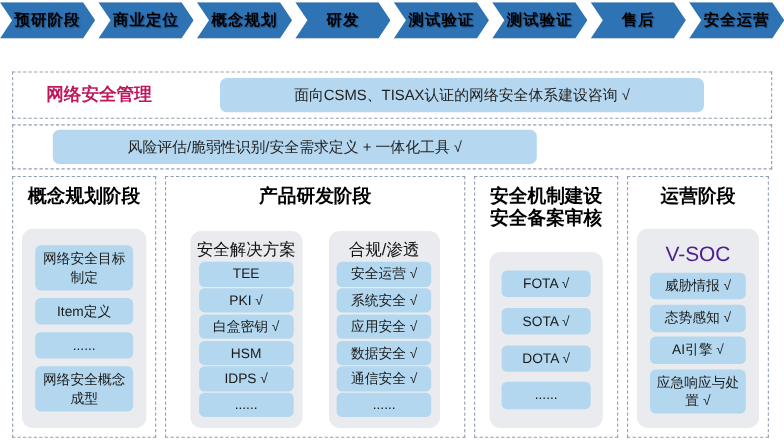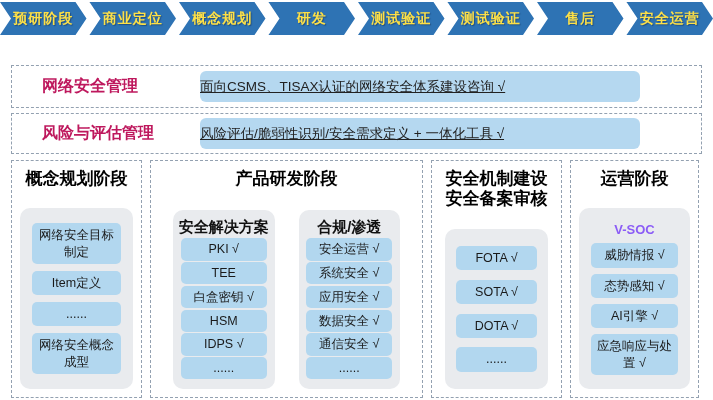--- a/index.html
+++ b/index.html
@@ -15,21 +15,21 @@
   .pipeline {
     display: flex;
     gap: 3px;
     height: 33px;
     margin-top: 2px;
     width: 713px;
   }
   .chev {
     flex: 1 1 0;
     background: #2e73b4;
-    color: #fde047;
+    color: #000000;
     font-weight: bold;
     font-size: 14px;
     letter-spacing: 1px;
     display: flex;
     align-items: center;
     justify-content: center;
     clip-path: polygon(0 0, calc(100% - 11px) 0, 100% 50%, calc(100% - 11px) 100%, 0 100%, 11px 50%);
     filter: drop-shadow(0 1px 0 #1b4873) drop-shadow(0 -1px 0 #1b4873)
             drop-shadow(1px 0 0 #1b4873) drop-shadow(-1px 0 0 #1b4873);
     text-shadow: 1px 1px 1px rgba(20,50,90,.55);
@@ -53,26 +53,25 @@
     color: #be185d;
     width: 152px;
     flex: none;
   }
   .band-pill {
     background: #b5d8f0;
     border-radius: 6px;
     width: 440px;
     height: 31px;
     line-height: 31px;
-    text-align: left;
+    text-align: center;
     font-size: 13.5px;
     color: #222222;
     margin-left: 6px;
     white-space: nowrap;
-    text-decoration: underline;
   }
 
   
   .columns {
     display: flex;
     gap: 8px;
     margin: 6px 11px 0;
     height: 238px;
   }
   .col {
@@ -104,23 +103,23 @@
     border-radius: 10px;
     flex: 1;
     display: flex;
     flex-direction: column;
     align-items: center;
     justify-content: space-evenly;
     padding: 8px 6px;
     min-height: 0;
   }
   .panel-header {
-    font-weight: bold;
-    font-size: 13px;
-    color: #8b5cf6;
+    font-weight: normal;
+    font-size: 19px;
+    color: #4c1d95;
     text-align: center;
   }
   .item {
     background: #b2d7ef;
     border-radius: 5px;
     font-size: 12.5px;
     color: #1a1a1a;
     text-align: center;
     padding: 4px 4px;
     width: 88%;
@@ -139,21 +138,21 @@
     flex: 1;
     background: #e9ebee;
     border-radius: 10px;
     display: flex;
     flex-direction: column;
     align-items: center;
     justify-content: space-evenly;
     padding: 6px 5px 8px;
   }
   .sub-header {
-    font-weight: bold;
+    font-weight: normal;
     font-size: 15px;
     color: #111111;
     text-align: center;
     white-space: nowrap;
   }
   .sub .item { width: 94%; padding: 3px 2px; }
 </style>
 </head>
 <body>
 
@@ -183,43 +182,42 @@
       <span>安全运营</span>
     </div>
 </div>
 
 <div class="band-row first">
   <div class="band-label">网络安全管理</div>
   <div class="band-pill">面向CSMS、TISAX认证的网络安全体系建设咨询 √</div>
 </div>
 
 <div class="band-row second">
-  <div class="band-label">风险与评估管理</div>
   <div class="band-pill">风险评估/脆弱性识别/安全需求定义 + 一体化工具 √</div>
 </div>
 
 <div class="columns">
 
   <div class="col col-1">
     <div class="col-title">概念规划阶段</div>
     <div class="panel">
       <div class="item">网络安全目标制定</div>
       <div class="item">Item定义</div>
       <div class="item">......</div>
       <div class="item">网络安全概念成型</div>
     </div>
   </div>
 
   <div class="col col-2">
     <div class="col-title">产品研发阶段</div>
     <div class="subpanels">
       <div class="sub">
         <div class="sub-header">安全解决方案</div>
+        <div class="item">TEE</div>
         <div class="item">PKI √</div>
-        <div class="item">TEE</div>
         <div class="item">白盒密钥 √</div>
         <div class="item">HSM</div>
         <div class="item">IDPS √</div>
         <div class="item">......</div>
       </div>
       <div class="sub">
         <div class="sub-header">合规/渗透</div>
         <div class="item">安全运营 √</div>
         <div class="item">系统安全 √</div>
         <div class="item">应用安全 √</div>

